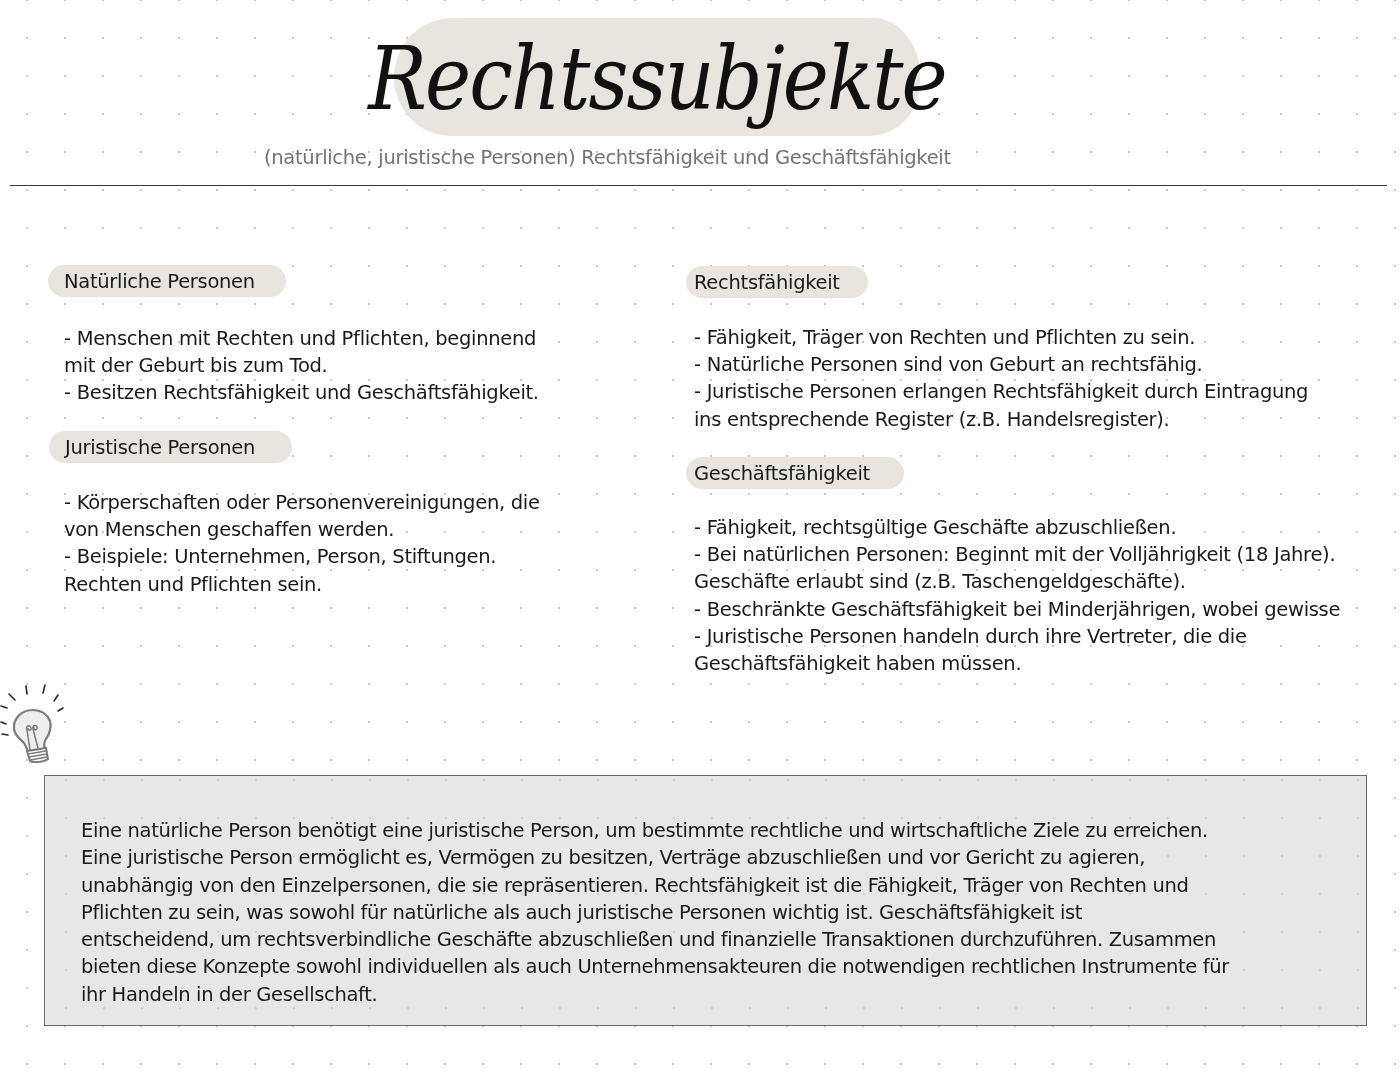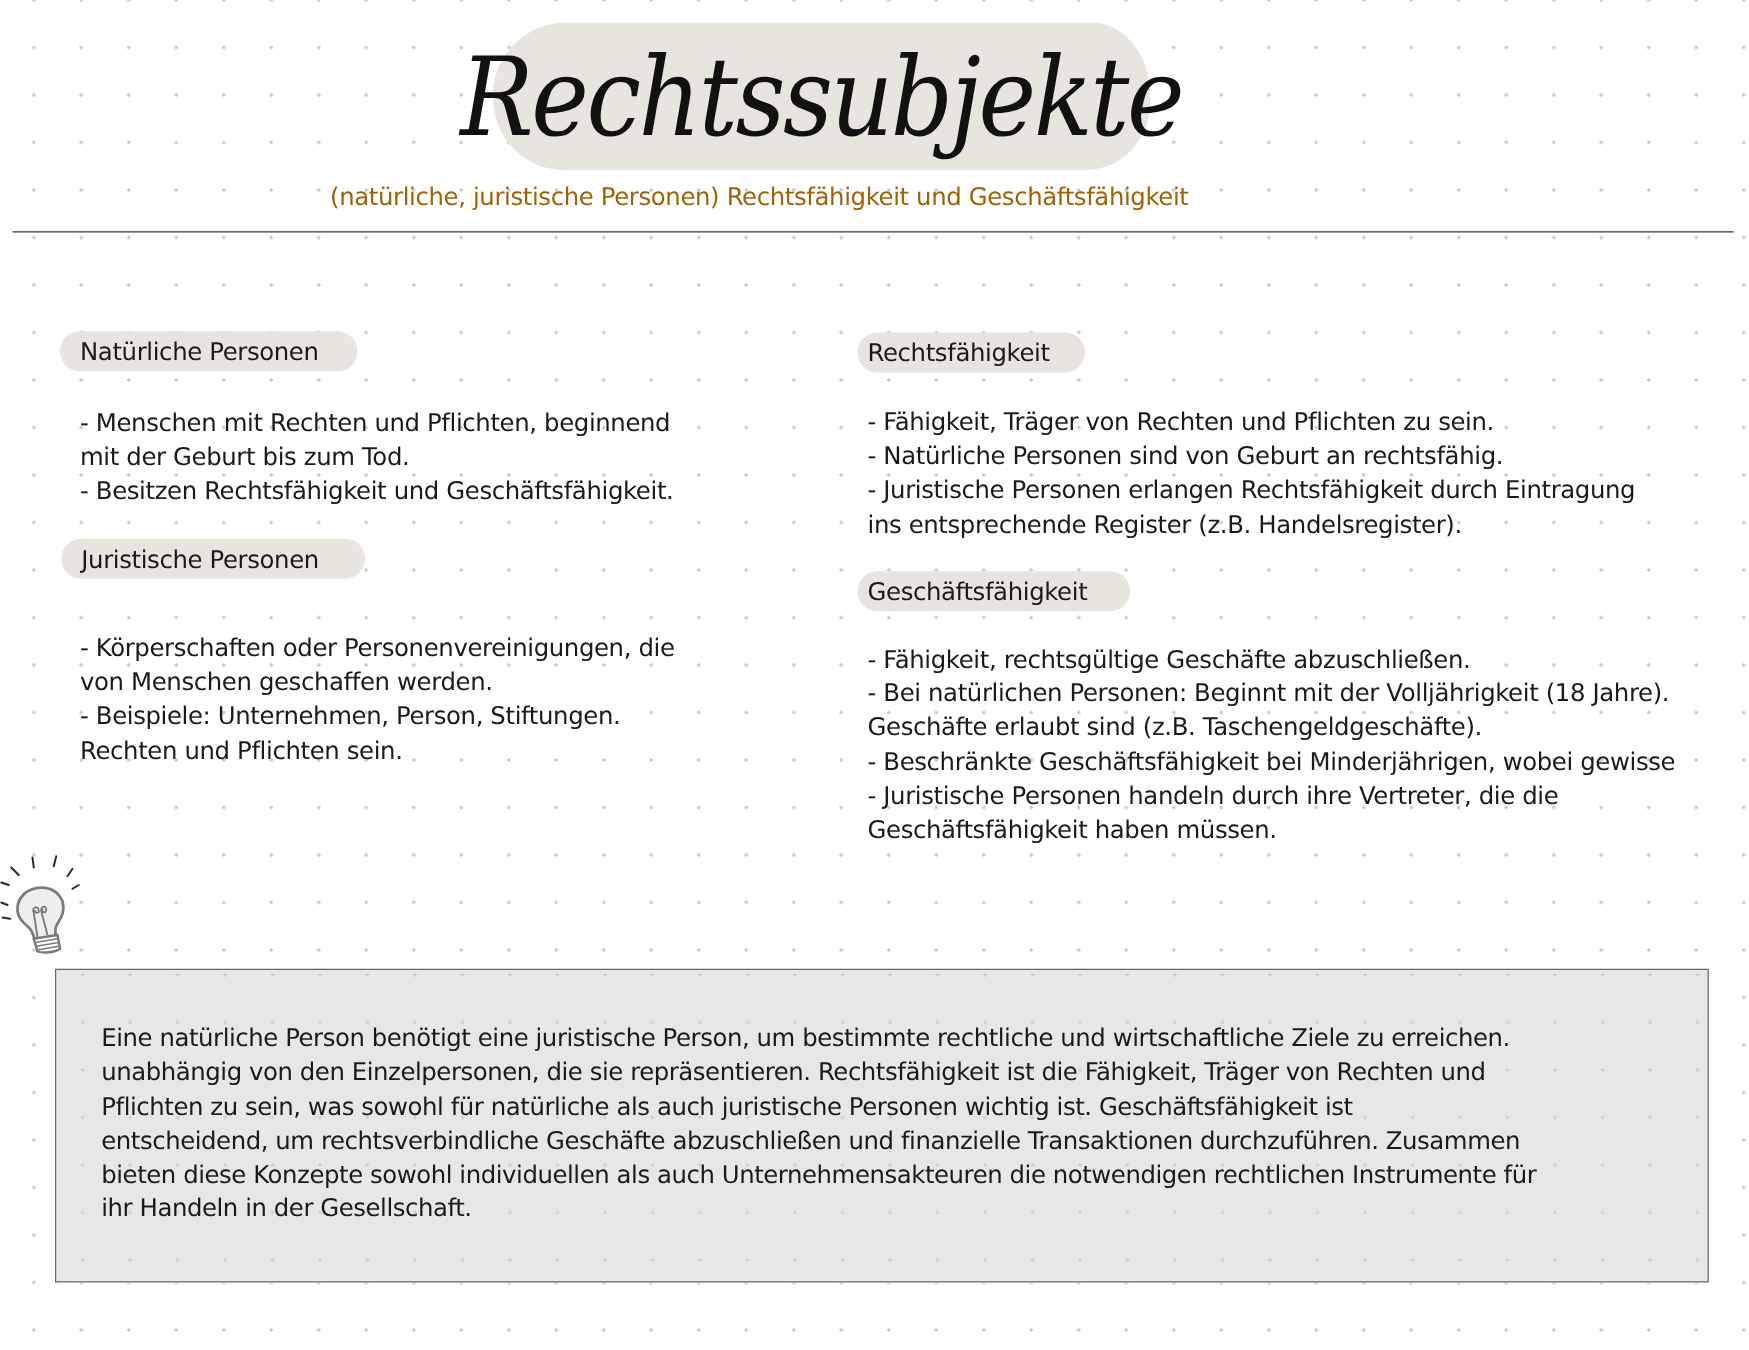--- a/index.html
+++ b/index.html
@@ -47,21 +47,21 @@
       line-height: 1;
       transform: scaleY(1.12);
       margin-top: 4px;
     }
     .subtitle {
       position: absolute;
       left: 264px;
       top: 146px;
       font-size: 19.5px;
       letter-spacing: -0.3px;
-      color: #a16207;
+      color: #737373;
       white-space: nowrap;
     }
     .header-rule {
       position: absolute;
       left: 10px;
       top: 185px;
       width: 1377px;
       height: 1px;
       background: #3a3a3a;
     }
@@ -148,21 +148,21 @@
   <div class="pill" style="left:48px; top:265px; width:238px;">Natürliche Personen</div>
   <ul class="body-text" style="left:64px; top:325px; width:560px;">
     <li>- Menschen mit Rechten und Pflichten, beginnend</li>
     <li>mit der Geburt bis zum Tod.</li>
     <li class="indent-sm">- Besitzen Rechtsfähigkeit und Geschäftsfähigkeit.</li>
   </ul>
 </section>
 
 <section>
   <div class="pill" style="left:49px; top:431px; width:243px;">Juristische Personen</div>
-  <ul class="body-text" style="left:64px; top:489px; width:580px;margin-top:16px;">
+  <ul class="body-text" style="left:64px; top:489px; width:580px;">
     <li class="indent">- Körperschaften oder Personenvereinigungen, die</li>
     <li>von Menschen geschaffen werden.</li>
     <li class="indent">- Beispiele: Unternehmen, Person, Stiftungen.</li>
     <li>Rechten und Pflichten sein.</li>
   </ul>
 </section>
 
 <section>
   <div class="pill" style="left:686px; top:266px; width:182px; padding-left:8px;">Rechtsfähigkeit</div>
   <ul class="body-text" style="left:694px; top:324px; width:705px;">
@@ -206,19 +206,20 @@
       <line x1="28" y1="74" x2="46" y2="71"></line>
       <line x1="29" y1="77" x2="47" y2="74"></line>
       <line x1="30" y1="80" x2="47" y2="77"></line>
     </g>
   </svg>
 </div>
 
 <div class="summary-box">
   <p class="summary-text">
     <span>Eine natürliche Person benötigt eine juristische Person, um bestimmte rechtliche und wirtschaftliche Ziele zu erreichen.</span>
+    <span>Eine juristische Person ermöglicht es, Vermögen zu besitzen, Verträge abzuschließen und vor Gericht zu agieren,</span>
     <span>unabhängig von den Einzelpersonen, die sie repräsentieren. Rechtsfähigkeit ist die Fähigkeit, Träger von Rechten und</span>
     <span>Pflichten zu sein, was sowohl für natürliche als auch juristische Personen wichtig ist. Geschäftsfähigkeit ist</span>
     <span>entscheidend, um rechtsverbindliche Geschäfte abzuschließen und finanzielle Transaktionen durchzuführen. Zusammen</span>
     <span>bieten diese Konzepte sowohl individuellen als auch Unternehmensakteuren die notwendigen rechtlichen Instrumente für</span>
     <span>ihr Handeln in der Gesellschaft.</span>
   </p>
 </div>
 
 </body></html>

